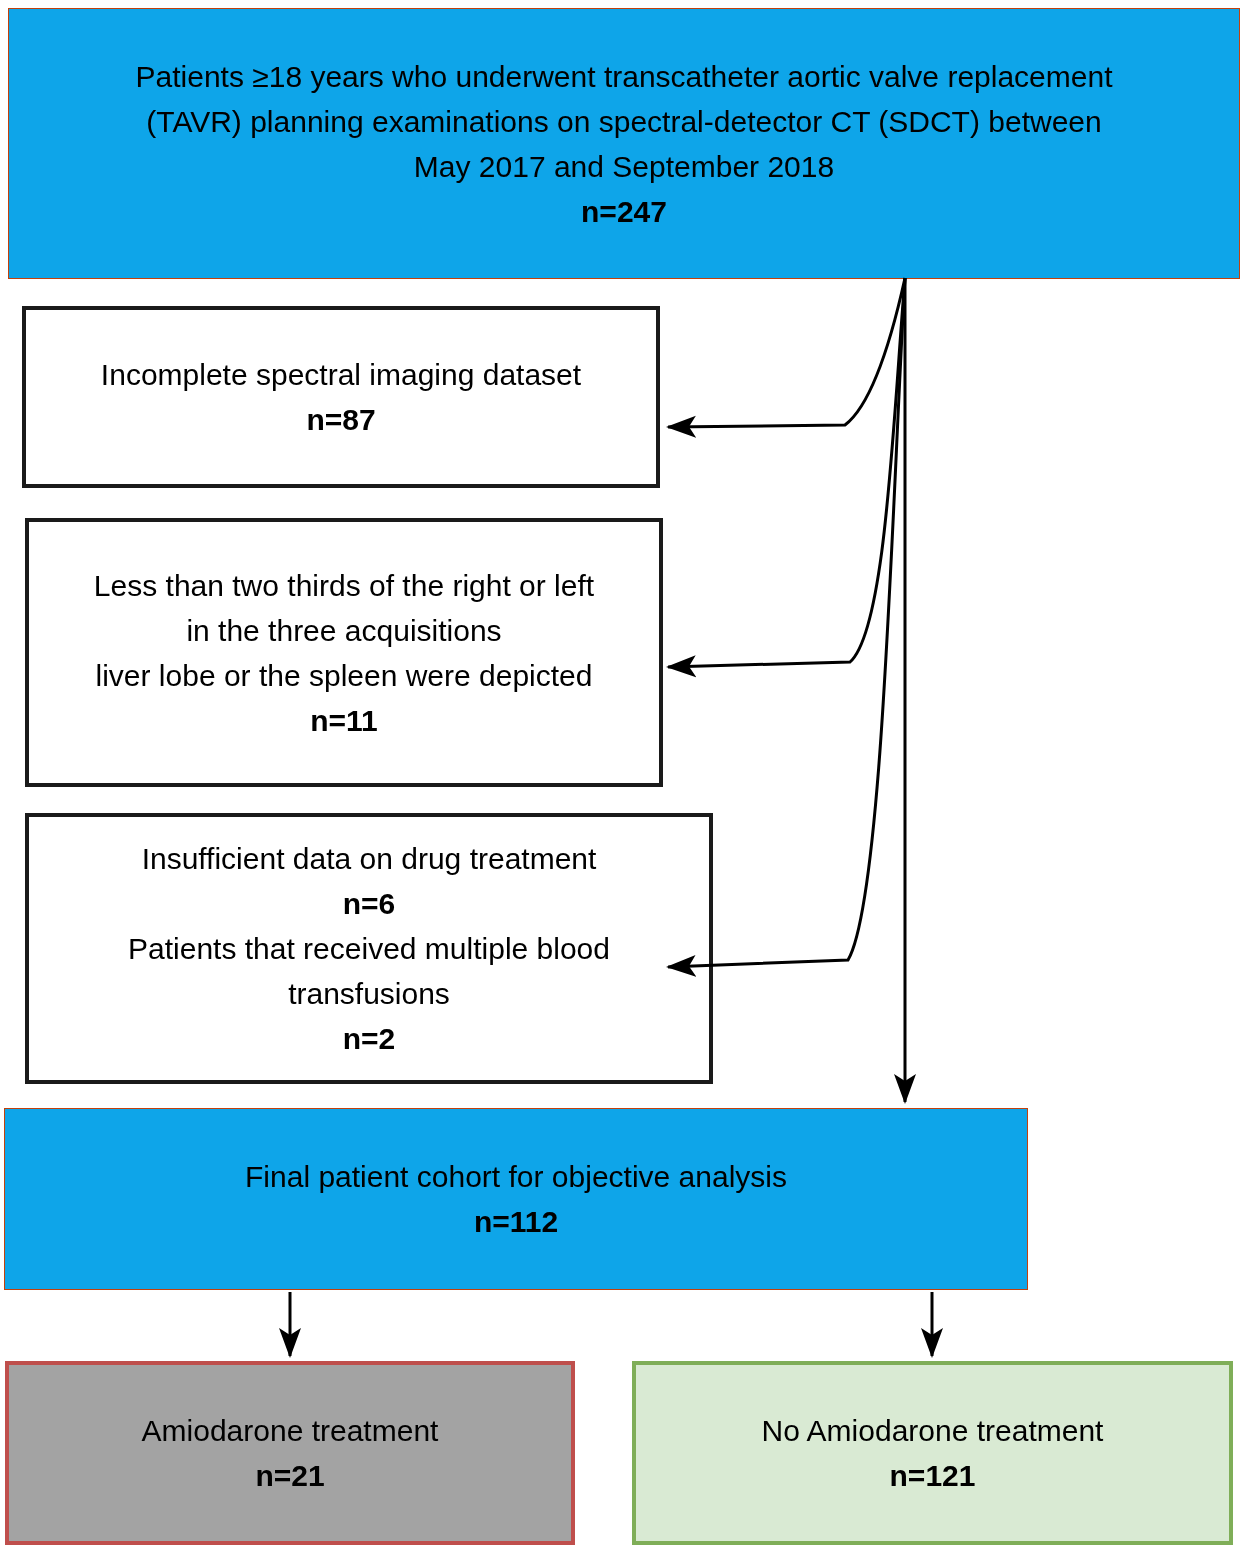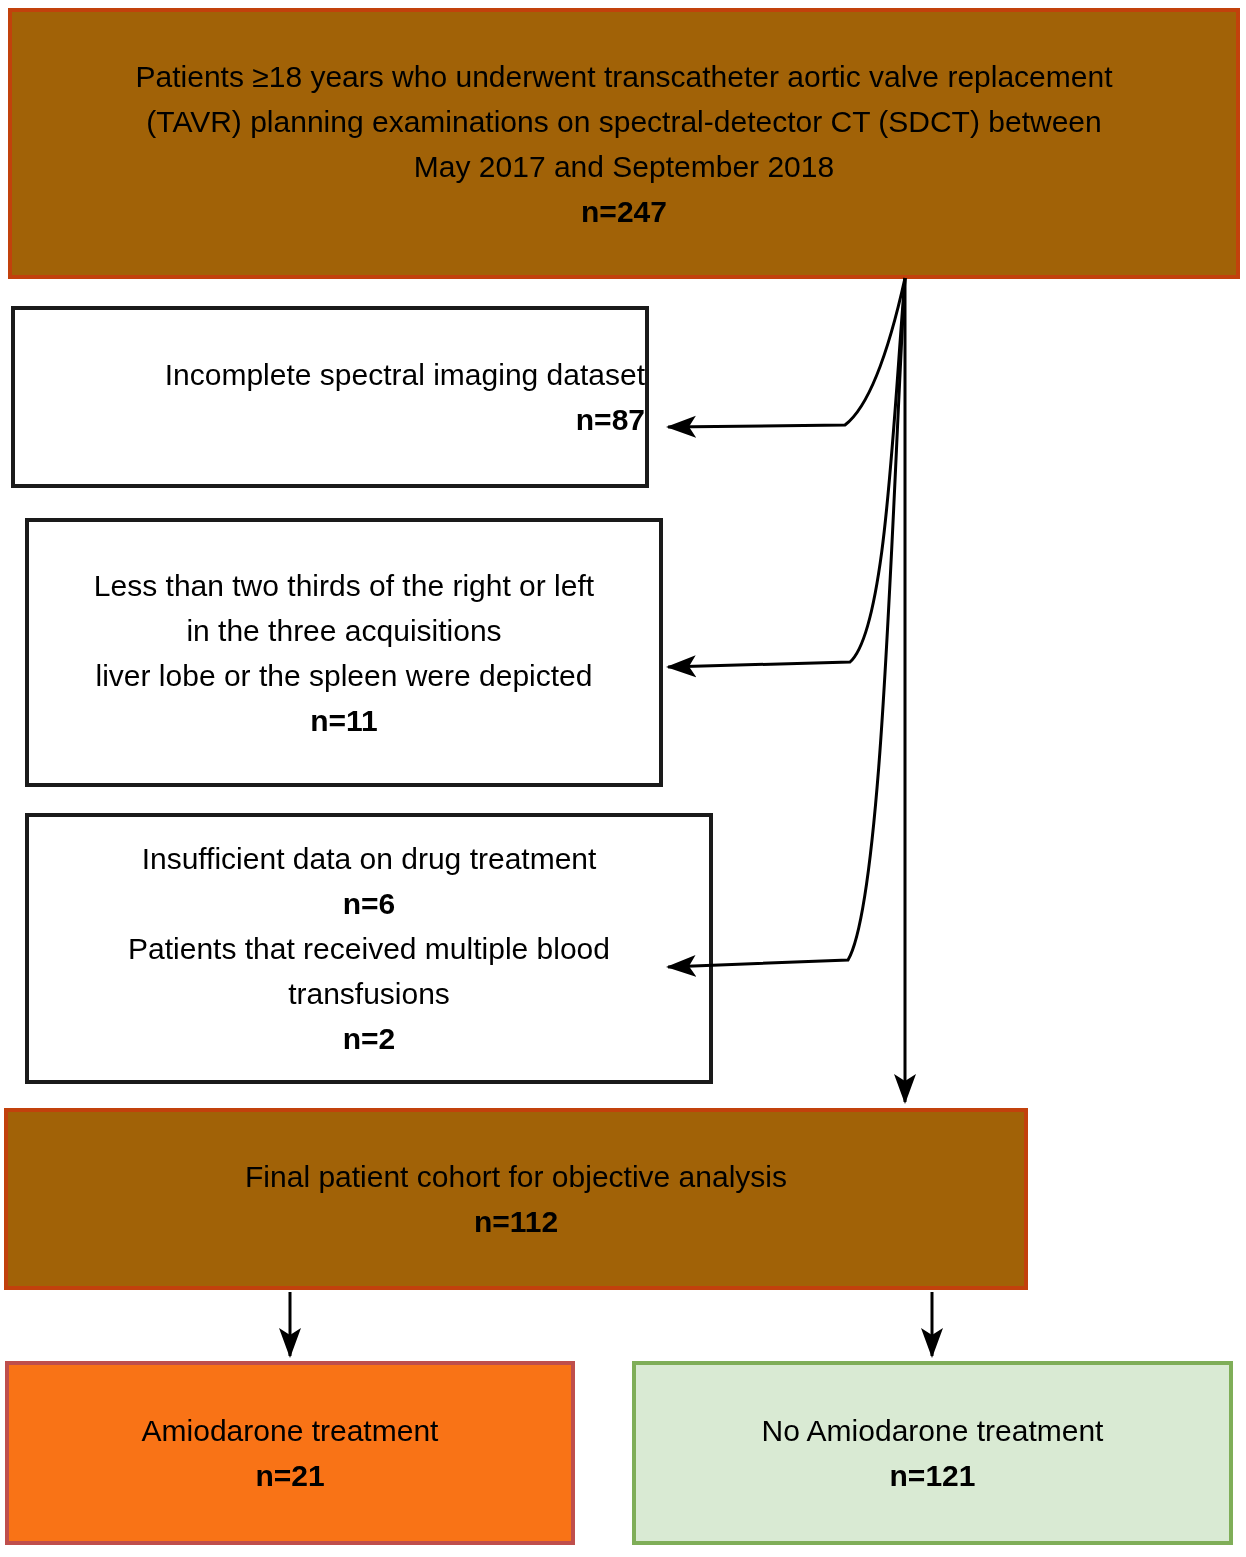--- a/index.html
+++ b/index.html
@@ -20,37 +20,37 @@
     justify-content: center;
     align-items: center;
     text-align: center;
     font-size: 30px;
     line-height: 45px;
     z-index: 2;
   }
   .box .count { font-weight: bold; }
   .box .count.gapped { }
   .cohort {
-    background: #a16207;
-    border: 4px solid #c2410c;
+    background: #0ea5e9;
+    border: 1px solid #c2410c;
   }
   .exclusion {
     background: #ffffff;
     border: 4px solid #1a1a1a;
   }
   .treatment {
-    background: #f97316;
+    background: #a3a3a3;
     border: 4px solid #bf4f4c;
   }
   .no-treatment {
     background: #d9ead3;
     border: 4px solid #7fae58;
   }
   #source-box    { left: 8px;   top: 8px;    width: 1232px; height: 271px; }
-  #exclusion-1   { left: 11px;  top: 306px;  width: 638px;  height: 182px; align-items: flex-end; }
+  #exclusion-1   { left: 22px;  top: 306px;  width: 638px;  height: 182px; }
   #exclusion-2   { left: 25px;  top: 518px;  width: 638px;  height: 269px; }
   #exclusion-3   { left: 25px;  top: 813px;  width: 688px;  height: 271px; }
   #final-box     { left: 4px;   top: 1108px; width: 1024px; height: 182px; }
   #outcome-left  { left: 5px;   top: 1361px; width: 570px;  height: 184px; }
   #outcome-right { left: 632px; top: 1361px; width: 601px;  height: 184px; }
   .arrow-layer {
     position: absolute;
     left: 0; top: 0;
     width: 1246px; height: 1557px;
     z-index: 3;

